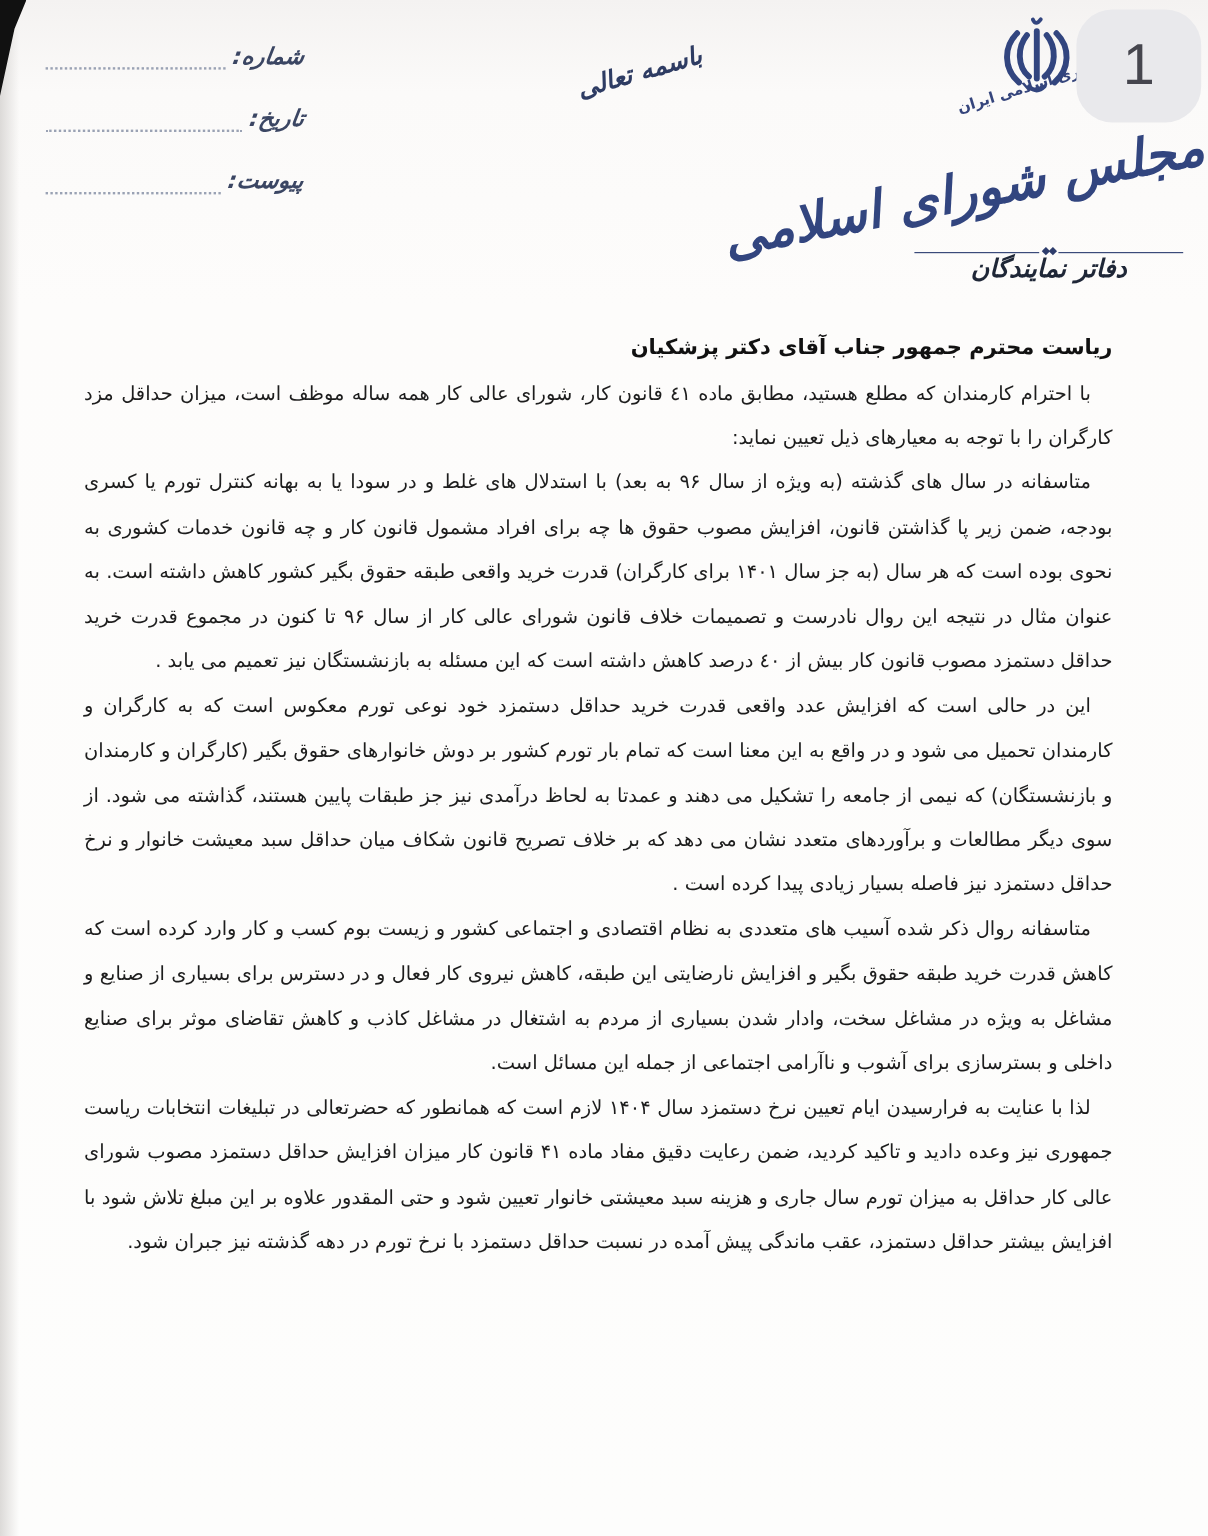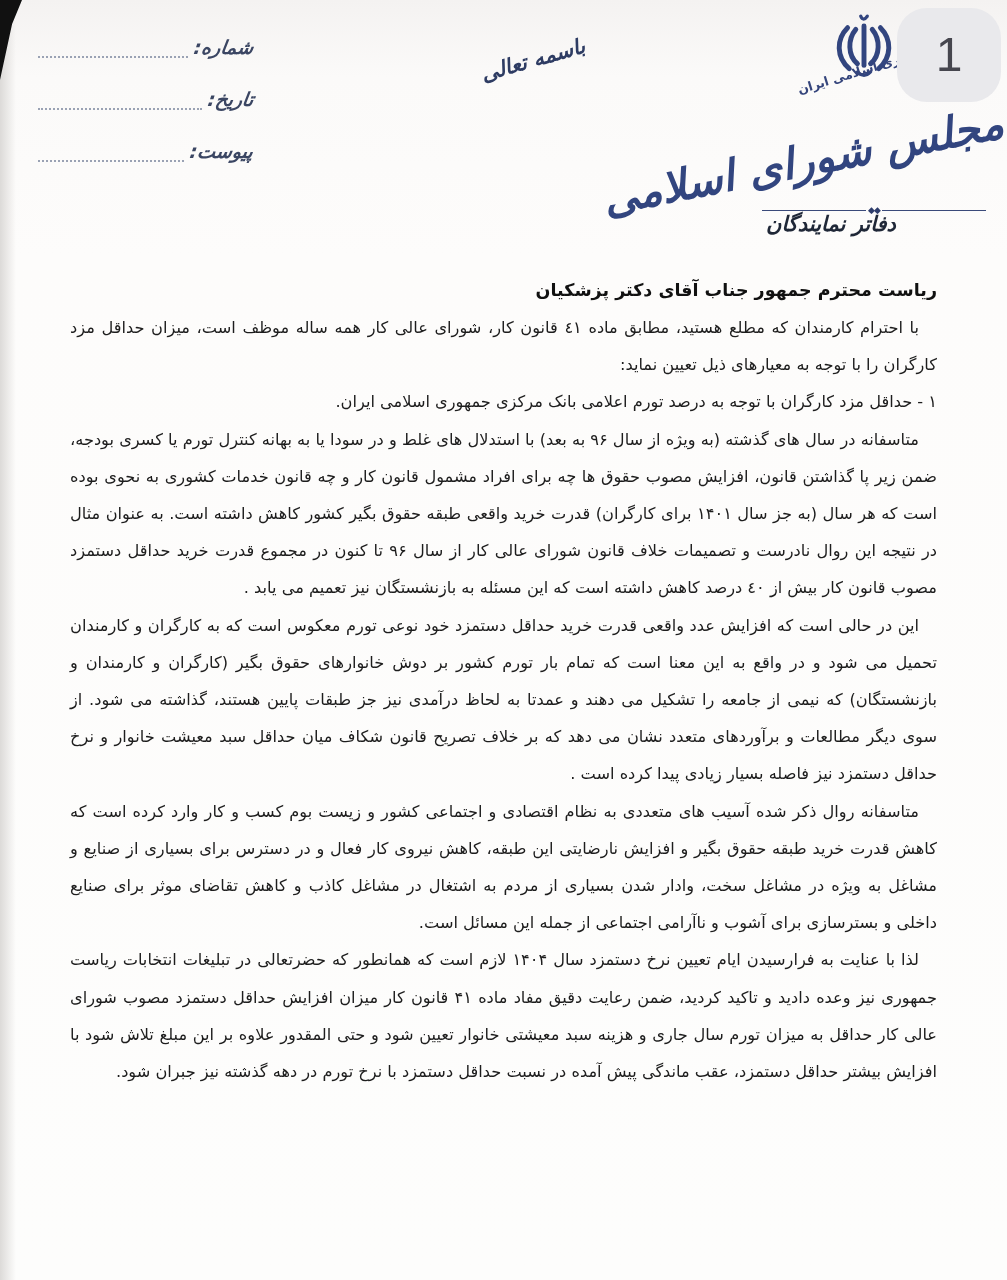--- a/index.html
+++ b/index.html
@@ -68,27 +68,27 @@
   }
   .logo-divider{
     position:absolute;top:206px;left:762px;width:224px;height:8px;
     display:flex;align-items:center;
   }
   .logo-divider .line{flex:1;border-top:1.6px solid #3a4a7a;}
   .logo-divider .orn{
     font-size:9px;color:#2e3d6c;line-height:1;padding:0 2px;letter-spacing:-1px;
   }
   .logo-subtitle{
-    position:absolute;top:212px;left:735px;width:192px;
+    position:absolute;top:212px;left:778px;width:192px;
     font-size:21px;font-weight:700;font-style:italic;color:#1f2737;
     text-align:center;
   }
   
   .letter{
-    position:absolute;top:272px;right:70px;left:70px;
+    position:absolute;top:272px;right:80px;left:70px;
     direction:rtl;color:#1d1d1d;
   }
   .recipient{
     font-size:17.5px;font-weight:700;line-height:37px;color:#111;
   }
   .subject{
     font-size:17px;font-weight:700;line-height:37px;color:#111;
     text-align:justify;
   }
   .salutation{
@@ -144,19 +144,18 @@
 <div class="logo-subtitle">دفاتر نمایندگان</div>
 
 <div class="page-badge">
   <span>1</span>
 </div>
 
 <div class="letter">
   <div class="recipient">ریاست محترم جمهور جناب آقای دکتر پزشکیان</div>
   <div>
       <div class="para indent"><span>با احترام کارمندان که مطلع هستید، مطابق ماده </span><span class="b">٤١ قانون کار</span><span>، شورای عالی کار همه ساله موظف است، میزان حداقل مزد کارگران را با توجه به معیارهای ذیل تعیین نماید:</span></div>
-      <div class="para"><span>۱ - حداقل مزد کارگران با توجه به درصد </span><span class="b">تورم اعلامی بانک مرکزی</span><span> جمهوری اسلامی ایران.</span></div>
       <div class="para indent"><span>متاسفانه در سال های گذشته (به ویژه از سال ۹۶ به بعد) با استدلال های غلط و در سودا یا به بهانه کنترل تورم یا کسری بودجه، ضمن زیر پا گذاشتن قانون، افزایش مصوب حقوق ها چه برای افراد مشمول قانون کار و چه قانون خدمات کشوری به نحوی بوده است که هر سال (به جز سال ۱۴۰۱ برای کارگران) قدرت خرید واقعی طبقه حقوق بگیر کشور کاهش داشته است. به عنوان مثال در نتیجه این روال نادرست و تصمیمات خلاف قانون شورای عالی کار از سال ۹۶ تا کنون در مجموع قدرت خرید </span><span class="b">حداقل دستمزد مصوب قانون کار بیش از ٤٠ درصد کاهش داشته</span><span> است که این مسئله به بازنشستگان نیز تعمیم می یابد .</span></div>
       <div class="para indent"><span>این در حالی است که افزایش عدد واقعی قدرت خرید حداقل دستمزد خود نوعی </span><span class="b">تورم معکوس</span><span> است که به کارگران و کارمندان تحمیل می شود و در واقع به این معنا است که تمام بار تورم کشور بر دوش خانوارهای حقوق بگیر (کارگران و کارمندان و بازنشستگان) که نیمی از جامعه را تشکیل می دهند و عمدتا به لحاظ درآمدی نیز جز طبقات پایین هستند، گذاشته می شود. از سوی دیگر مطالعات و برآوردهای متعدد نشان می دهد که بر خلاف تصریح قانون شکاف میان حداقل سبد معیشت خانوار و نرخ حداقل دستمزد نیز فاصله بسیار زیادی پیدا کرده است .</span></div>
       <div class="para indent"><span>متاسفانه روال ذکر شده آسیب های متعددی به نظام اقتصادی و اجتماعی کشور و زیست بوم کسب و کار وارد کرده است که کاهش قدرت خرید طبقه حقوق بگیر و افزایش نارضایتی این طبقه، کاهش نیروی کار فعال و در دسترس برای بسیاری از صنایع و مشاغل به ویژه در مشاغل سخت، وادار شدن بسیاری از مردم به اشتغال در مشاغل کاذب و کاهش تقاضای موثر برای صنایع داخلی و بسترسازی برای آشوب و ناآرامی اجتماعی از جمله این مسائل است.</span></div>
       <div class="para indent"><span>لذا با عنایت به فرارسیدن ایام تعیین نرخ دستمزد سال ۱۴۰۴ لازم است که همانطور که حضرتعالی در </span><span class="b">تبلیغات انتخابات ریاست جمهوری</span><span> نیز وعده دادید و تاکید کردید، ضمن رعایت دقیق مفاد ماده ۴۱ قانون کار میزان افزایش حداقل دستمزد مصوب شورای عالی کار حداقل به </span><span class="b">میزان تورم سال جاری و هزینه سبد معیشتی خانوار</span><span> تعیین شود و حتی المقدور علاوه بر این مبلغ تلاش شود با افزایش بیشتر حداقل دستمزد، عقب ماندگی پیش آمده در نسبت حداقل دستمزد با نرخ تورم در </span><span class="b">دهه گذشته</span><span> نیز جبران شود.</span></div>
     </div>
 </div>
 
 </body></html>

